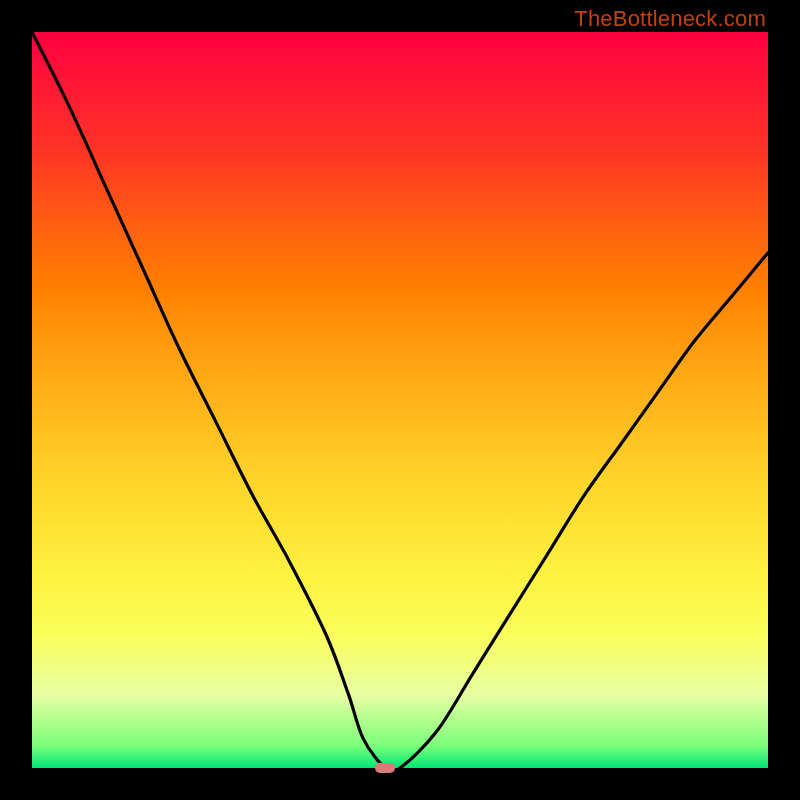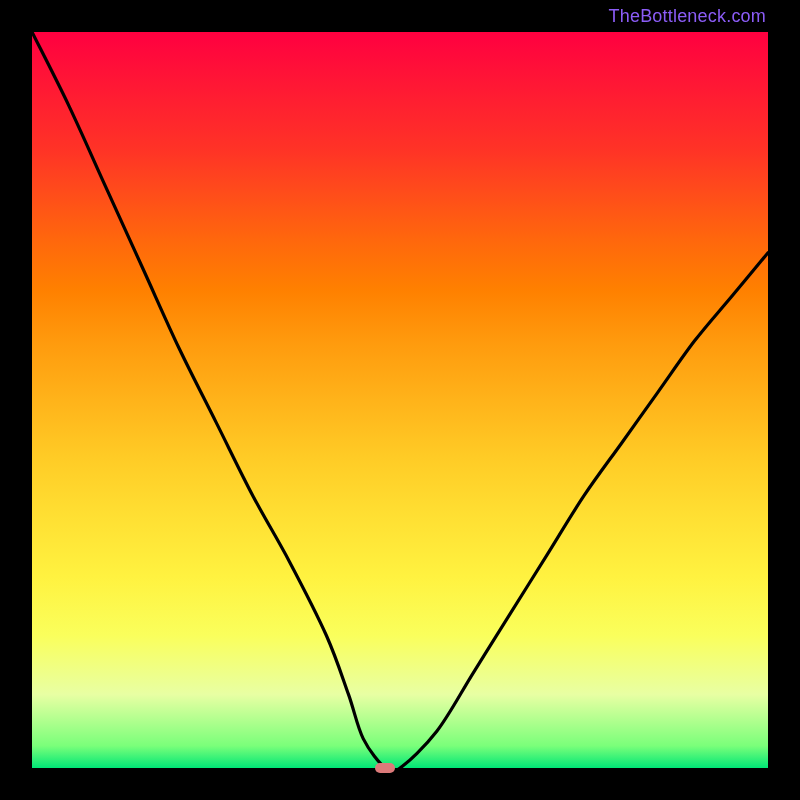--- a/index.html
+++ b/index.html
@@ -43,22 +43,22 @@
       #faff5c 82%,
       #e8ffa3 90%,
       #7aff7a 97%,
       #00e676 100%
     );
   }
   .watermark {
     position: absolute;
     top: 6px;
     right: 34px;
-    color: #8b5cf6;
-    font-size: 18px;
+    color: #c2410c;
+    font-size: 22px;
     font-weight: 400;
     letter-spacing: 0.2px;
     user-select: none;
   }
   .curve-svg {
     position: absolute;
     inset: 0;
   }
   .marker {
     position: absolute;

